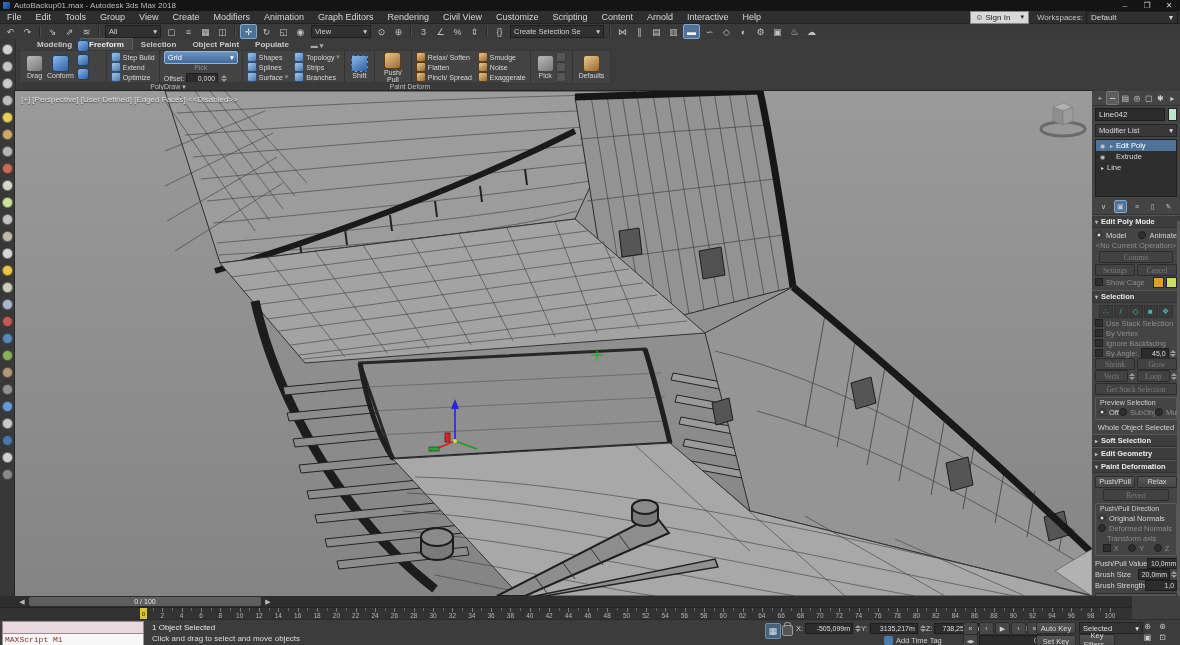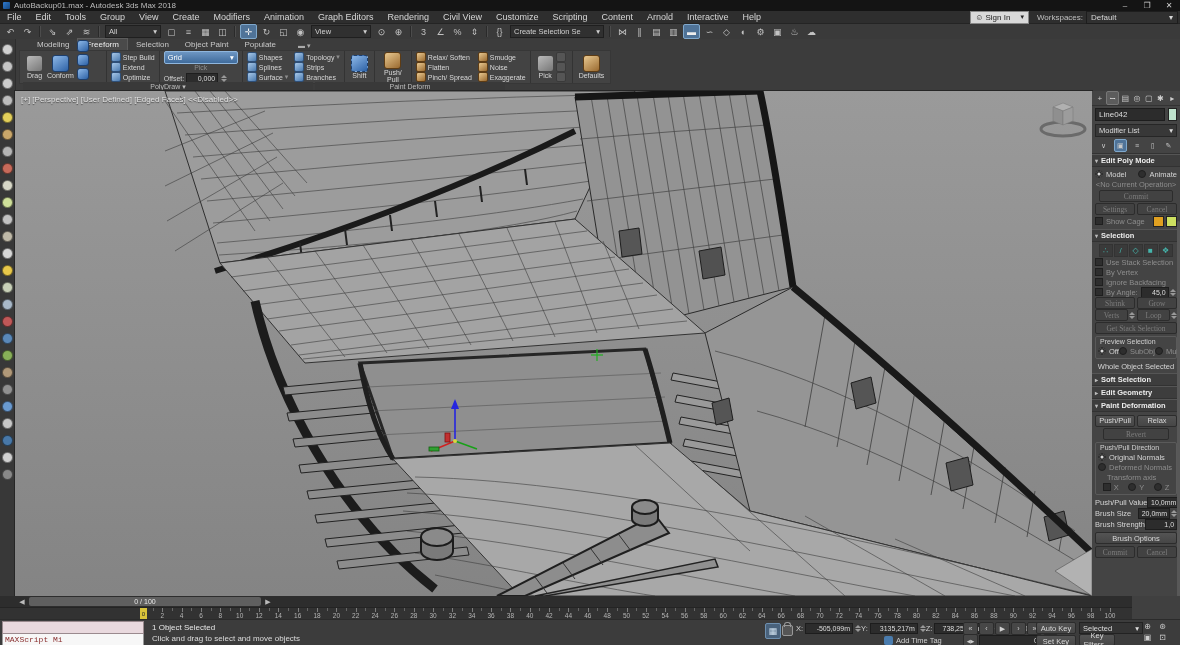--- a/index.html
+++ b/index.html
@@ -28,21 +28,21 @@
   .maintoolbar{position:absolute;top:24px;left:0;right:0;height:15px;background:#3a3a3a;
                display:flex;align-items:center;padding-left:2px;border-bottom:1px solid #2e2e2e;}
   .tbi{width:15px;height:13px;display:flex;align-items:center;justify-content:center;
        font-size:9px;color:#c2c2c2;margin:0 1px;border-radius:2px;}
   .tbi.active{background:#4f7398;border:1px solid #7fa8cc;color:#eee;}
   .tb-sep{width:1px;height:11px;background:#2a2a2a;margin:0 3px;border-right:1px solid #4c4c4c;}
   .tb-drop{height:11px;background:#303030;border:1px solid #1f1f1f;display:flex;align-items:center;
            justify-content:space-between;font-size:7.5px;color:#cfcfcf;padding:0 3px;margin:0 2px;}
   
   .ribbon{position:absolute;top:39px;left:15px;right:0;height:52px;background:#3c3c3c;}
-  .rtabs{display:flex;height:11px;align-items:flex-end;font-size:8px;color:#c8c8c8;padding-left:14px;}
+  .rtabs{display:flex;height:11px;align-items:flex-end;font-size:8px;color:#c8c8c8;padding-left:14px;font-weight:bold;}
   .rtab{padding:1px 8px;line-height:9px;}
   .rtab.active{background:#4a4a4a;border:1px solid #5c5c5c;border-bottom:none;color:#eee;text-align:center;}
   .rtab-extra{margin-left:14px;font-size:7px;color:#aaa;}
   .rbody{position:absolute;top:11px;left:4px;height:32px;display:flex;background:#434343;border:1px solid #373737;}
   .rgroup{display:flex;align-items:center;padding:1px 4px;border-right:1px solid #333;}
   .rcap{position:absolute;top:43px;height:9px;font-size:7px;color:#bdbdbd;text-align:center;
         background:#393939;line-height:9px;}
   .ricon{background:linear-gradient(145deg,#8db8e8,#2e62a6);border:1px solid #1d3f6e;border-radius:3px;}
   .ricon.big{width:15px;height:15px;}
   .ricon.mini{width:10px;height:10px;margin:1px;}
@@ -642,20 +642,36 @@
       <span class="cp-tab">✱</span>
       <span class="cp-tab">▸</span>
     </div>
     <div class="cp-namerow">
       <input class="cp-name" value="Line042" style="">
       <span class="swatch"></span>
     </div>
     <div class="cp-drop">
       <span>Modifier List</span>
       <span>▾</span>
+    </div>
+    <div class="cp-stack">
+      <div class="st-row sel">
+        <span class="st-ic">◉</span>
+        <span class="st-ic">▸</span>
+        <span>Edit Poly</span>
+      </div>
+      <div class="st-row">
+        <span class="st-ic">◉</span>
+        <span class="st-ic"></span>
+        <span>Extrude</span>
+      </div>
+      <div class="st-row">
+        <span class="st-ic">▸</span>
+        <span>Line</span>
+      </div>
     </div>
     <div class="cp-stacktools">
       <span class="stt">∨</span>
       <span class="stt active">▣</span>
       <span class="stt">≡</span>
       <span class="stt">▯</span>
       <span class="stt">✎</span>
     </div>
 
     <div class="ro-h">

